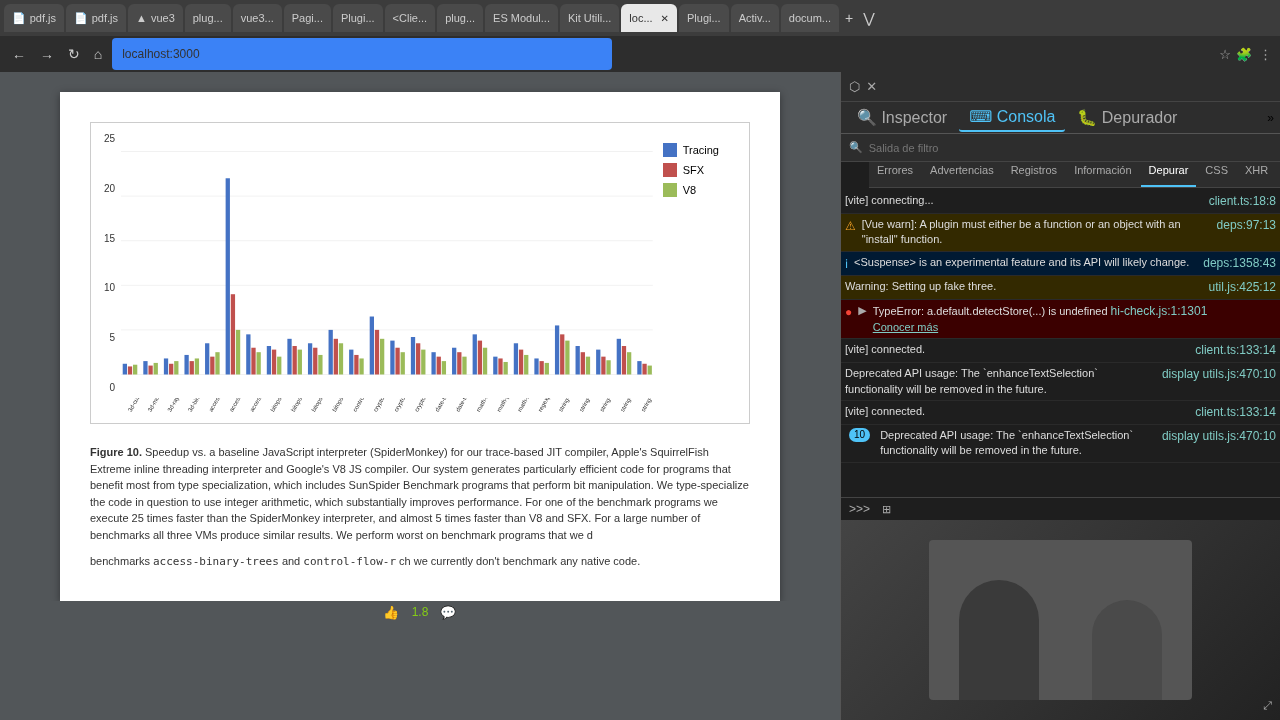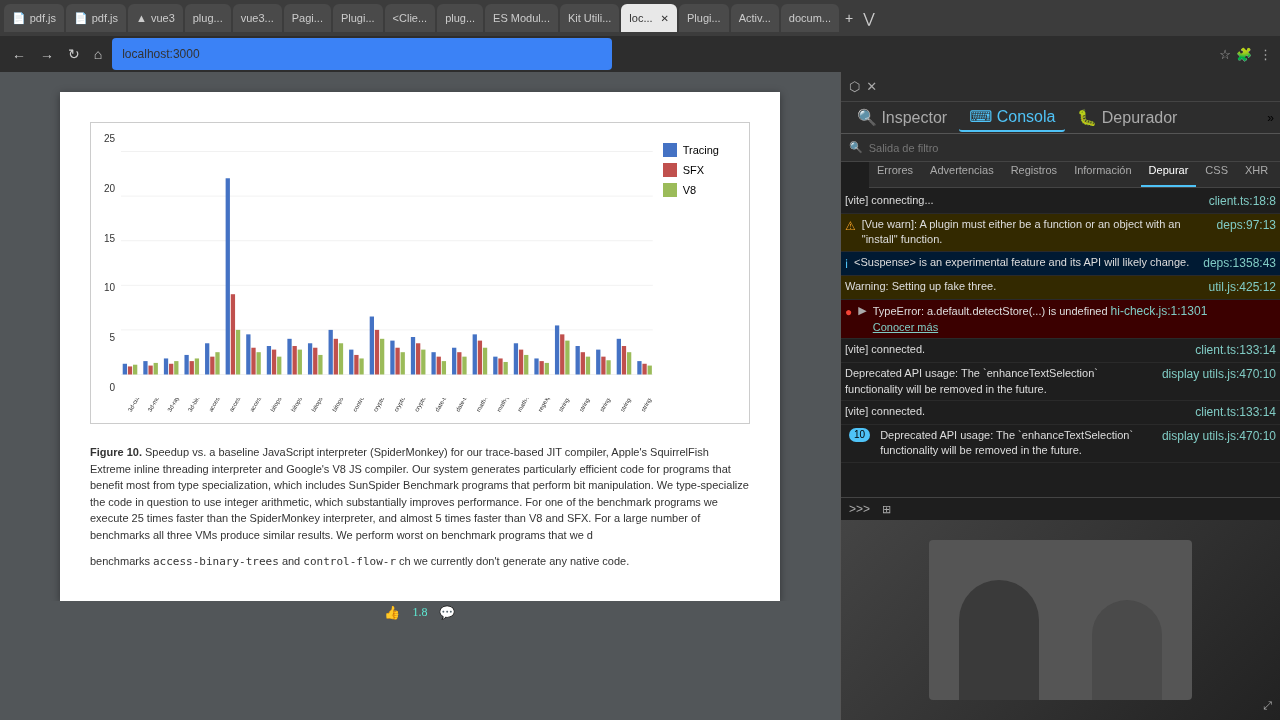--- a/index.html
+++ b/index.html
@@ -340,28 +340,28 @@
           </div>
         </div>
       </div>
 
       <p class="figure-caption">
         <b>Figure 10.</b>
         <span>Speedup vs. a baseline JavaScript interpreter (SpiderMonkey) for our trace-based JIT compiler, Apple's SquirrelFish Extreme inline threading interpreter and Google's V8 JS compiler. Our system generates particularly efficient code for programs that benefit most from type specialization, which includes SunSpider Benchmark programs that perform bit manipulation. We type-specialize the code in question to use integer arithmetic, which substantially improves performance. For one of the benchmark programs we execute 25 times faster than the SpiderMonkey interpreter, and almost 5 times faster than V8 and SFX. For a large number of benchmarks all three VMs produce similar results. We perform worst on benchmark programs that we d</span>
       </p>
 
       <p class="body-text">
-        <span>benchmarks </span><code>access-binary-trees</code><span> and </span><code>control-flow-r</code><span>                ch we currently don't generate any native code.</span>
+        <span>benchmarks </span><code>access-binary-trees</code><span> and </span><code>control-flow-r</code><span>                ch we currently don't benchmark any native code.</span>
       </p>
 
     </div>
 
     <div style="display:flex; align-items:center; justify-content:center; gap:12px; padding:4px 0; background:#525659; width:100%;">
       <span style="color:#ddd; cursor:pointer; font-size:13px;">👍</span>
-      <span style="color:#5eead4; font-size:12px;font-family:Liberation Serif, serif;">1.8</span>
+      <span style="color:#84cc16; font-size:12px;">1.8</span>
       <span style="color:#ddd; cursor:pointer; font-size:13px;">💬</span>
     </div>
   </div>
 
   <div class="devtools-panel">
 
     <div class="dt-toolbar">
       <span class="dt-tool-icon">⬡</span>
       <span class="dt-tool-icon">✕</span>
       <div style="flex:1;"></div>

